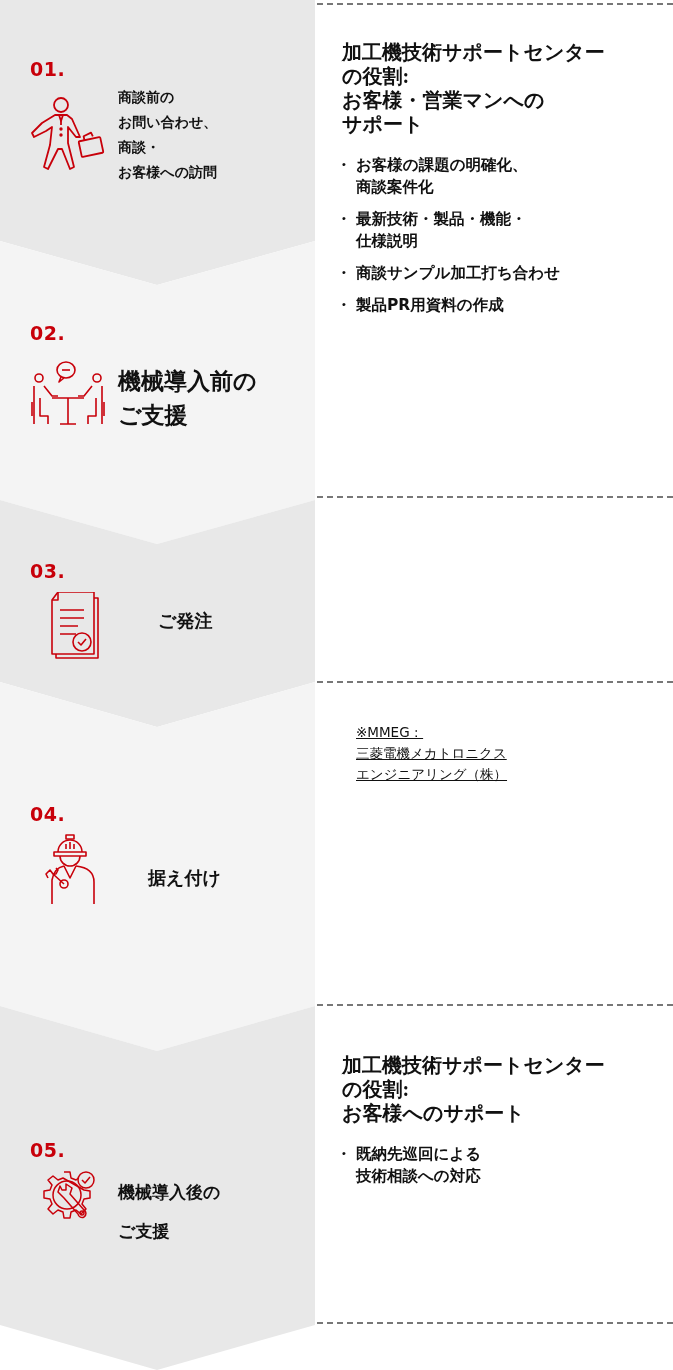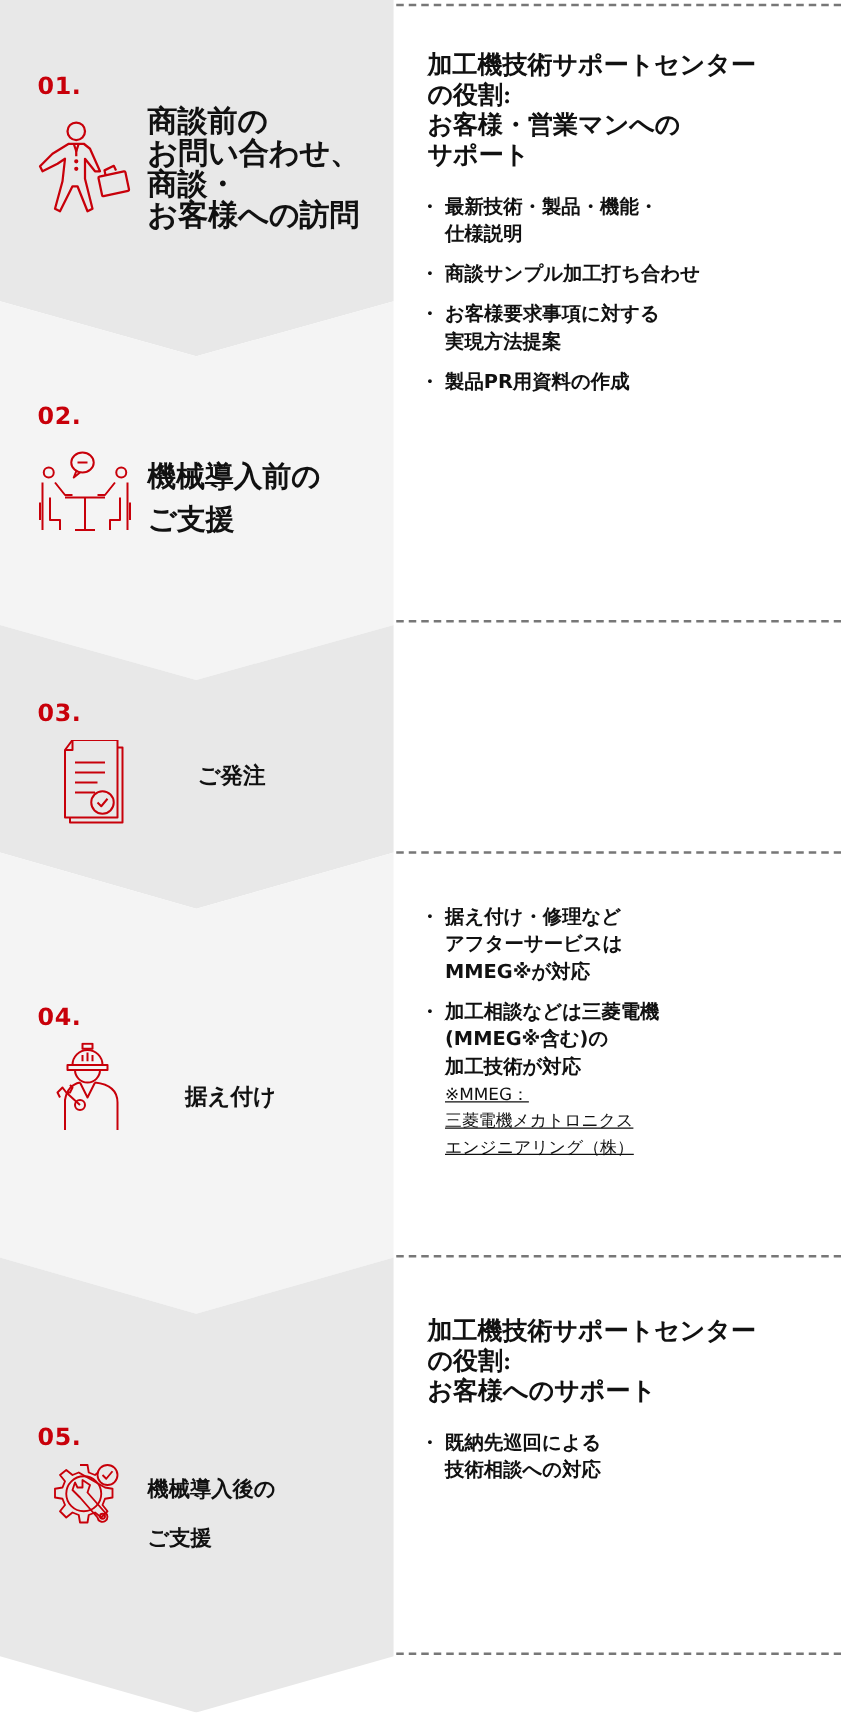--- a/index.html
+++ b/index.html
@@ -2,21 +2,21 @@
 <html><head>
 <meta charset="utf-8">
 <style>
   html, body { margin:0; padding:0; background:#ffffff; }
   body { width:673px; height:1370px; position:relative; overflow:hidden;
          font-family:"DejaVu Sans","Liberation Sans",sans-serif; color:#111; }
   .flow { position:absolute; left:0; top:0; width:315px; height:1364px; }
   .flow svg.bg { position:absolute; left:0; top:0; }
   .step-num { position:absolute; font-weight:bold; color:#c8000a; font-size:19px; letter-spacing:0.5px; }
   .step-title { position:absolute; font-weight:bold; font-size:18px; line-height:30px; color:#111; }
-  .step-title.small { font-size:24px; line-height:25px; }
+  .step-title.small { font-size:14px; line-height:25px; }
   .icon { position:absolute; }
   .dash { position:absolute; left:317px; width:356px; height:0; border-top:2px dashed #777; }
   .panel { position:absolute; left:342px; width:325px; }
   .panel h3 { margin:0; font-size:20px; line-height:24px; font-weight:bold;font-family:Liberation Serif, serif; }
   .panel ul { list-style:none; margin:0; padding:0; }
   .panel li { position:relative; padding-left:14px; font-weight:bold; font-size:15.5px; line-height:22px; margin-bottom:10px; white-space:pre-line; }
   .panel li::before { content:"・"; position:absolute; left:-6px; top:0; }
   .note { font-size:13.5px; line-height:21px; padding-left:14px; white-space:pre-line;text-decoration:underline; }
 </style>
 </head>
@@ -111,38 +111,30 @@
 <div class="dash" style="top:681px;"></div>
 <div class="dash" style="top:1004px;"></div>
 <div class="dash" style="top:1322px;"></div>
 
 <div class="panel" style="top:40px;">
   <h3 style="white-space:pre-line;margin-bottom:18px;">加工機技術サポートセンター
 の役割:
 お客様・営業マンへの
 サポート</h3>
   <ul>
+    <li>お客様の課題の明確化、
+商談案件化</li>
     <li>最新技術・製品・機能・
 仕様説明</li>
     <li>商談サンプル加工打ち合わせ</li>
-    <li>お客様要求事項に対する
-実現方法提案</li>
     <li>製品PR用資料の作成</li>
   </ul>
 </div>
 
 <div class="panel" style="top:722px;">
-  <ul>
-    <li>据え付け・修理など
-アフターサービスは
-MMEG※が対応</li>
-    <li style="margin-bottom:2px;">加工相談などは三菱電機
-(MMEG※含む)の
-加工技術が対応</li>
-  </ul>
   <div class="note">※MMEG：
 三菱電機メカトロニクス
 エンジニアリング（株）</div>
 </div>
 
 <div class="panel" style="top:1053px;">
   <h3 style="white-space:pre-line;margin-bottom:18px;">加工機技術サポートセンター
 の役割:
 お客様へのサポート</h3>
   <ul>

